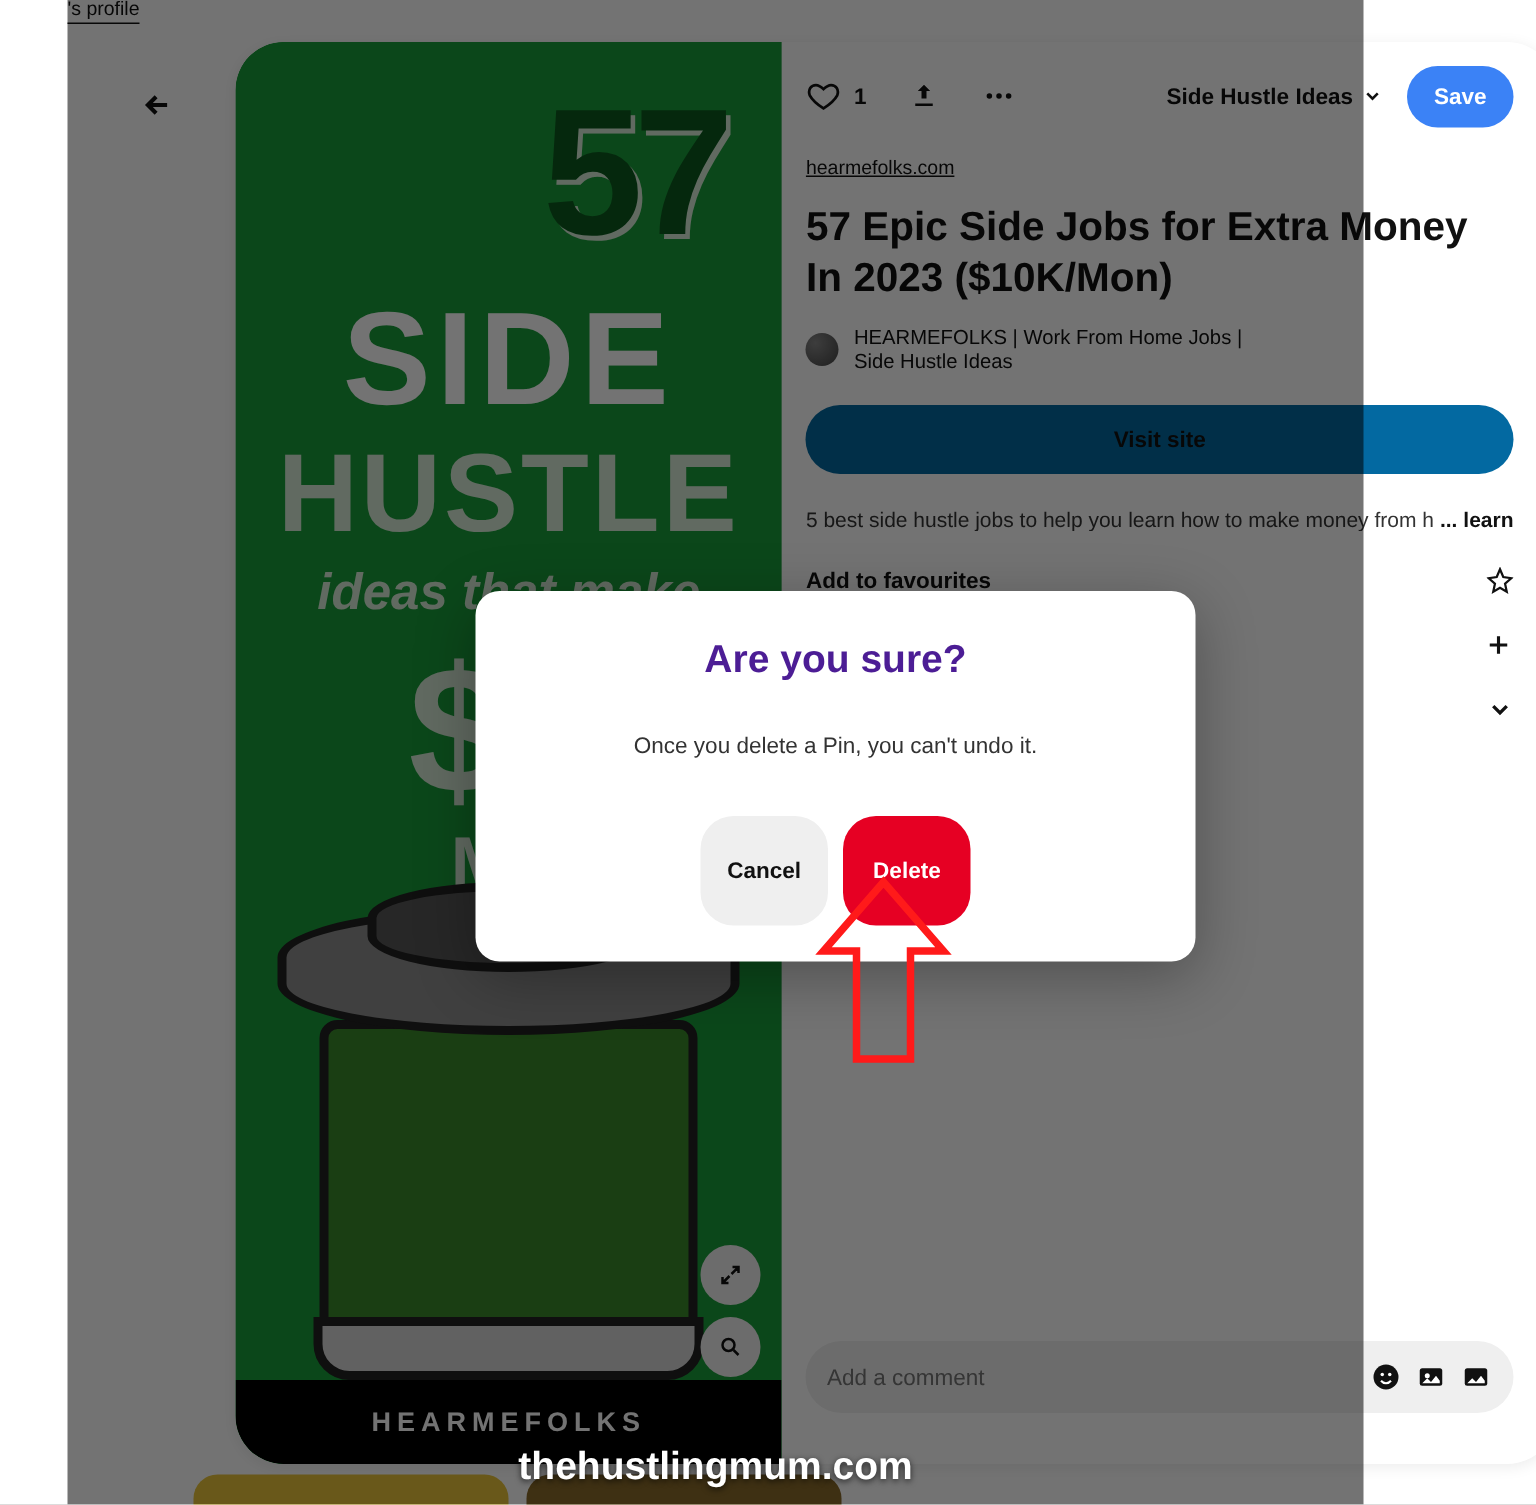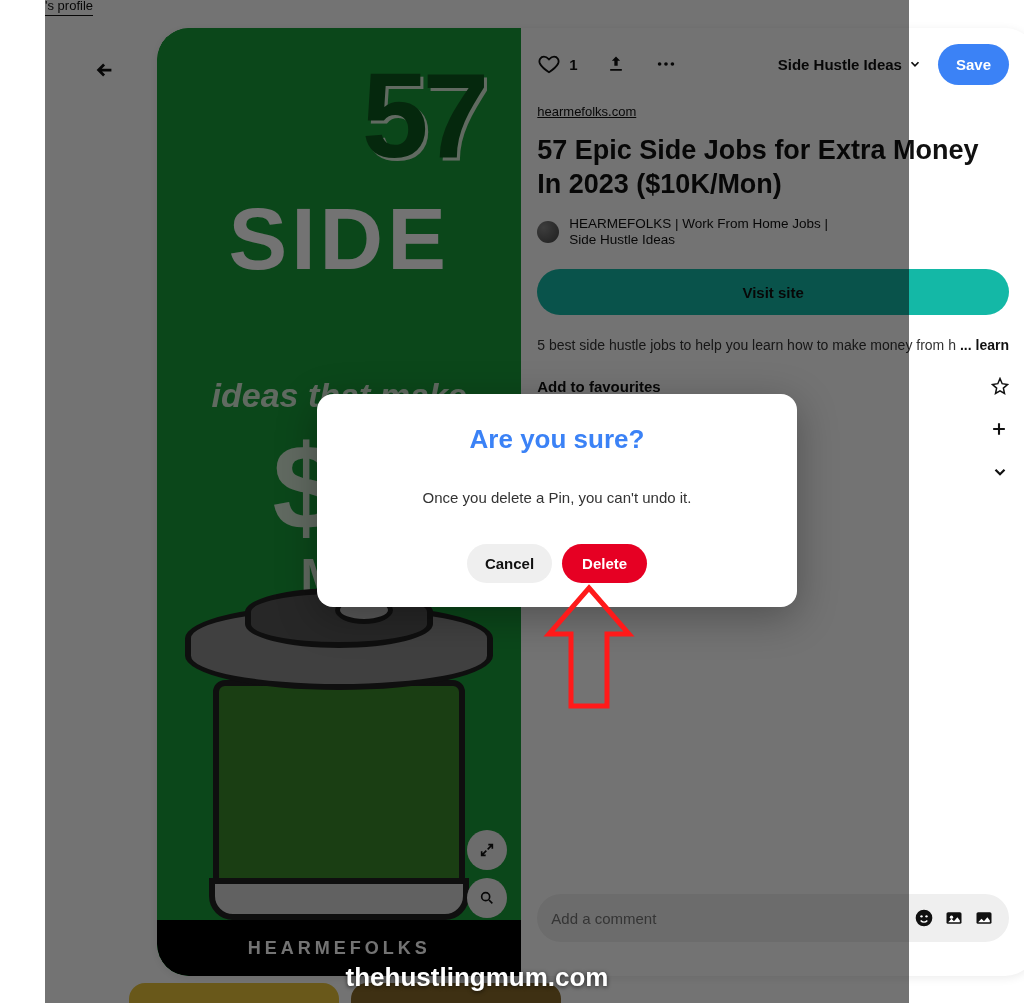--- a/index.html
+++ b/index.html
@@ -33,21 +33,21 @@
 
   
   .pin-title { margin-top: 14px; font-size: 27px; font-weight: 800; color: #111; line-height: 1.25; }
 
   
   .author-row { display: flex; align-items: center; gap: 10px; margin-top: 14px; }
   .author-avatar { width: 22px; height: 22px; border-radius: 50%; background: radial-gradient(circle at 30% 30%, #888, #444); }
   .author-name { font-size: 13.5px; color: #111; line-height: 1.25; }
 
   
-  .visit-btn { margin-top: 20px; width: 100%; height: 46px; border-radius: 24px; background: #14b8a6; border: none; font-weight: 700; font-size: 15px; color: #111; cursor: pointer; }
+  .visit-btn { margin-top: 20px; width: 100%; height: 46px; border-radius: 24px; background: #0369a1; border: none; font-weight: 700; font-size: 15px; color: #111; cursor: pointer; }
 
   
   .desc-row { margin-top: 22px; font-size: 14px; color: #333; display: flex; align-items: baseline; white-space: nowrap; overflow: hidden; }
   .desc-text { overflow: hidden; text-overflow: clip; flex: 1; }
   .desc-more { font-weight: 700; color: #111; cursor: pointer; padding-left: 4px; }
 
   
   .expand-row { margin-top: 24px; display: flex; align-items: center; justify-content: space-between; font-weight: 700; font-size: 15px; color: #111; cursor: pointer; gap: 12px; }
 
   
@@ -80,24 +80,24 @@
 
   
   .more-explore { position: absolute; left: 0; right: 0; bottom: -4px; height: 30px; display: flex; align-items: center; justify-content: center; gap: 6px; font-weight: 700; font-size: 15px; color: #111; cursor: pointer; }
 
   
   .thumb { position: absolute; bottom: -10px; width: 210px; height: 30px; background: #e8c43a; border-radius: 16px 16px 0 0; }
 
   
   .overlay { position: absolute; inset: 0; background: rgba(0,0,0,0.55); z-index: 100; }
   .modal { position: absolute; z-index: 110; left: 272px; top: 394px; width: 480px; background: #fff; border-radius: 16px; padding: 30px 30px 24px; text-align: center; box-shadow: 0 10px 40px rgba(0,0,0,0.3); }
-  .modal-title { font-size: 26px; font-weight: 800; color: #3b82f6; }
+  .modal-title { font-size: 26px; font-weight: 800; color: #4c1d95; }
   .modal-body { margin-top: 34px; font-size: 15px; color: #333; }
   .modal-actions { margin-top: 38px; display: flex; justify-content: center; gap: 10px; }
-  .btn-cancel { background: #efefef; color: #111; border: none; border-radius: 22px; padding: 11px 18px; font-weight: 700; font-size: 15px; cursor: pointer; }
+  .btn-cancel { background: #efefef; color: #111; border: none; border-radius: 22px; padding: 28px 18px; font-weight: 700; font-size: 15px; cursor: pointer; }
   .btn-delete { background: #e60023; color: #fff; border: none; border-radius: 22px; padding: 11px 20px; font-weight: 700; font-size: 15px; cursor: pointer; }
 
   
   .red-arrow { position: absolute; left: 496px; top: 582px; z-index: 120; pointer-events: none; }
 </style>
 </head>
 <body>
 
 <div class="page">
 
@@ -108,20 +108,21 @@
         <path d="M19 12H5M11 18l-6-6 6-6"></path>
       </svg>
   </div>
 
   <div class="pin-card">
 
     <div class="pin-left">
       <div class="green-bg"></div>
       <div class="big57">57</div>
       <div class="side">SIDE</div>
+      <div class="hustle">HUSTLE</div>
       <div class="ideas">ideas that make</div>
       <div class="dollar">$5</div>
       <div class="mo">MO</div>
       <div class="cup">
         <div class="cup-body"></div>
         <div class="cup-band"></div>
         <div class="cup-lid"></div>
         <div class="cup-lid2"></div>
         <div class="cup-hole"></div>
       </div>

